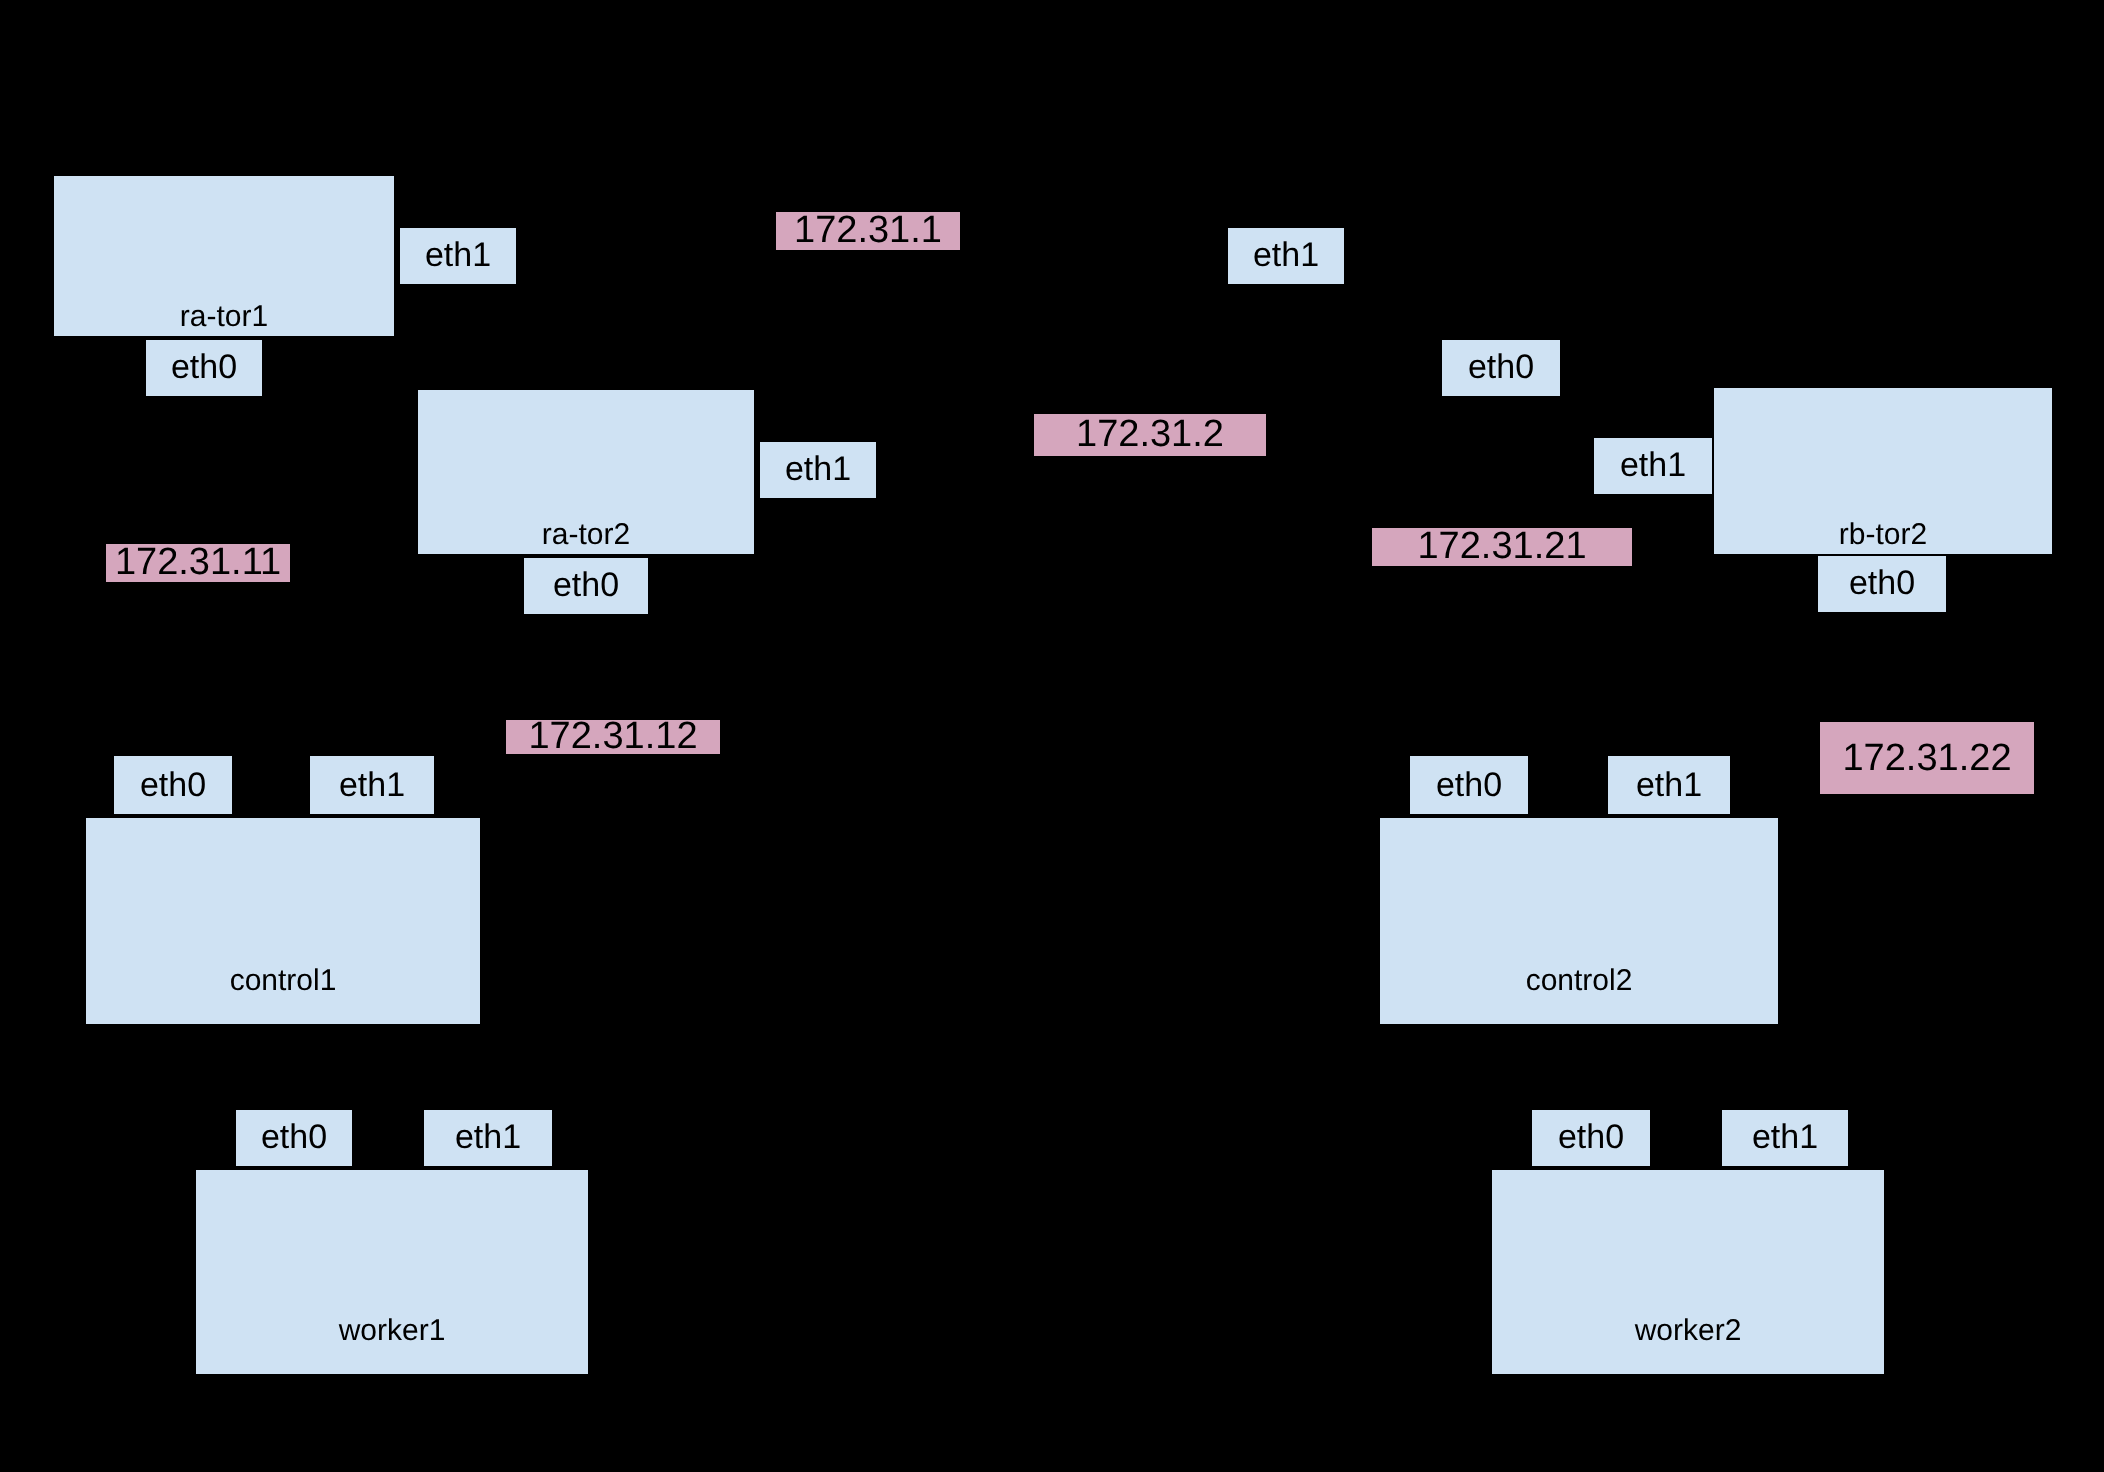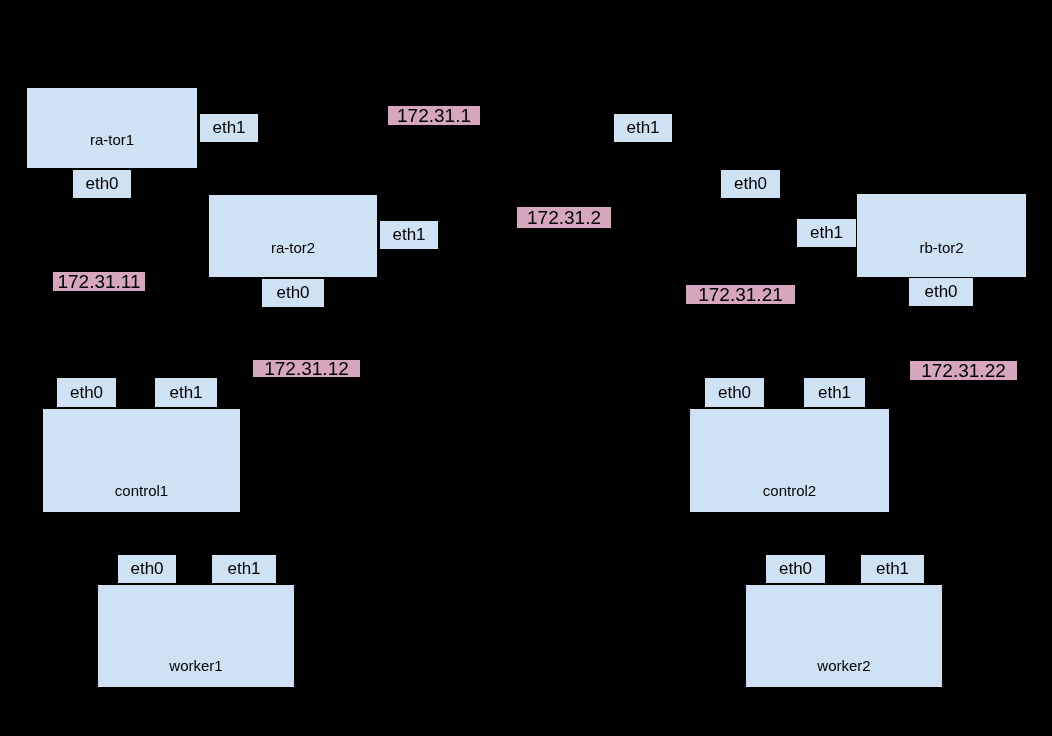--- a/index.html
+++ b/index.html
@@ -20,21 +20,21 @@
     background:var(--background);
   }
   .node{
     position:absolute;
     background:var(--node_fill);
     border:1px solid var(--node_border);
     color:var(--text);
     font-size:15px;line-height:19px;
     display:flex;justify-content:center;
   }
-  .node.tor{align-items:center;padding-top:23px;}
+  .node.tor{align-items:flex-end;padding-top:23px;}
   .node.host{align-items:flex-end;padding-bottom:12px;text-align:center;}
   .eth{
     position:absolute;
     background:var(--node_fill);
     border:1px solid var(--node_border);
     color:var(--text);
     font-size:17px;
     display:flex;align-items:center;justify-content:center;text-align:center;
   }
   .ip{
@@ -89,19 +89,19 @@
   <div class="eth" style="left:117px;top:554px;width:60px;height:30px">eth0</div>
   <div class="eth" style="left:211px;top:554px;width:66px;height:30px">eth1</div>
 
   <div class="node host" style="left:745px;top:584px;width:198px;height:104px">
     <span>worker2</span>
   </div>
   <div class="eth" style="left:765px;top:554px;width:61px;height:30px">eth0</div>
   <div class="eth" style="left:860px;top:554px;width:65px;height:30px">eth1</div>
 
   <div class="ip" style="left:388px;top:106px;width:92px;height:19px">172.31.1</div>
-  <div class="ip" style="left:517px;top:207px;width:94px;height:21px">172.31.2</div>
+  <div class="ip" style="left:517px;top:207px;width:116px;height:21px">172.31.2</div>
   <div class="ip" style="left:53px;top:272px;width:92px;height:19px">172.31.11</div>
   <div class="ip" style="left:253px;top:360px;width:107px;height:17px">172.31.12</div>
-  <div class="ip" style="left:686px;top:285px;width:109px;height:19px">172.31.21</div>
-  <div class="ip" style="left:910px;top:361px;width:107px;height:19px">172.31.22</div>
+  <div class="ip" style="left:686px;top:264px;width:130px;height:19px">172.31.21</div>
+  <div class="ip" style="left:910px;top:361px;width:107px;height:36px">172.31.22</div>
 
 </div>
 
 </body></html>

